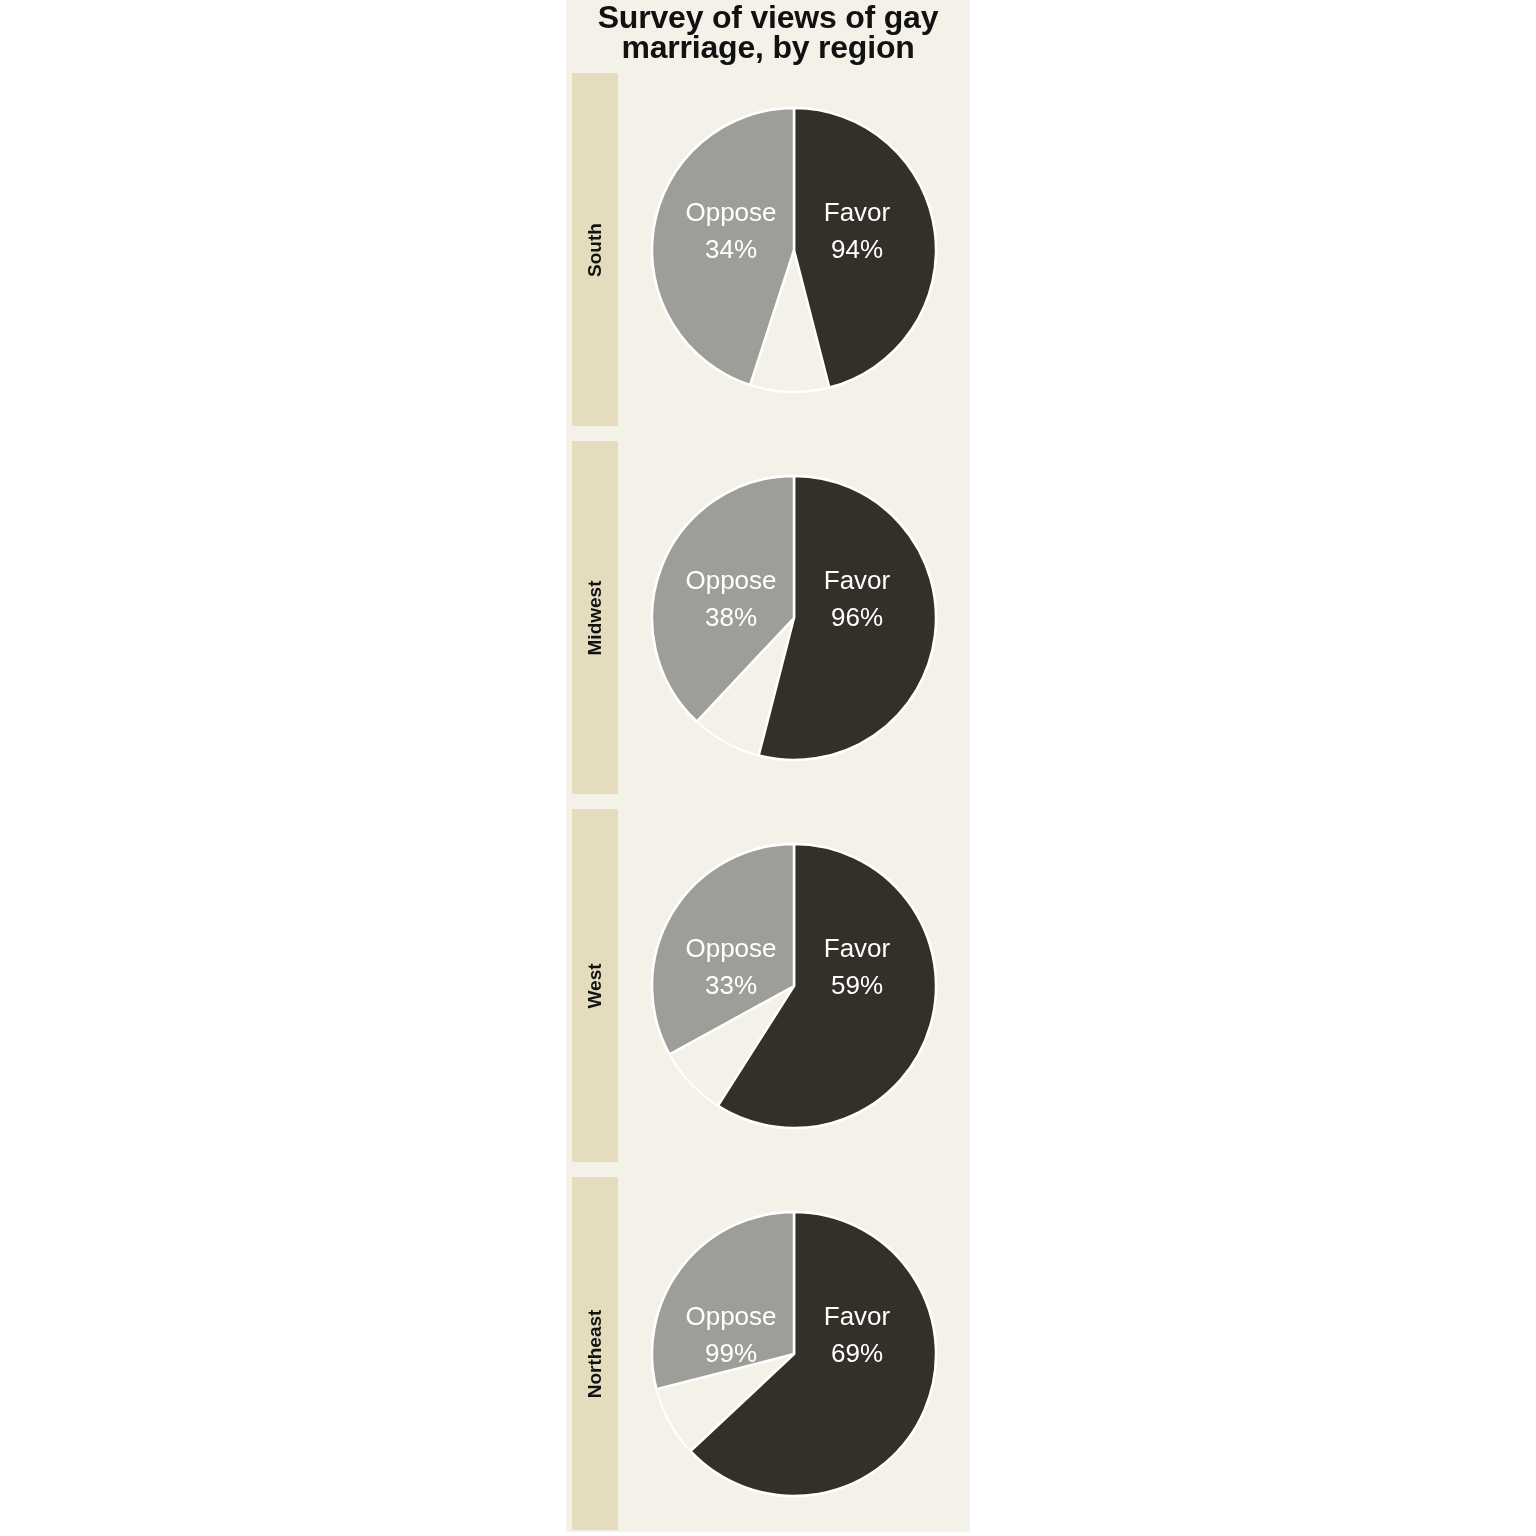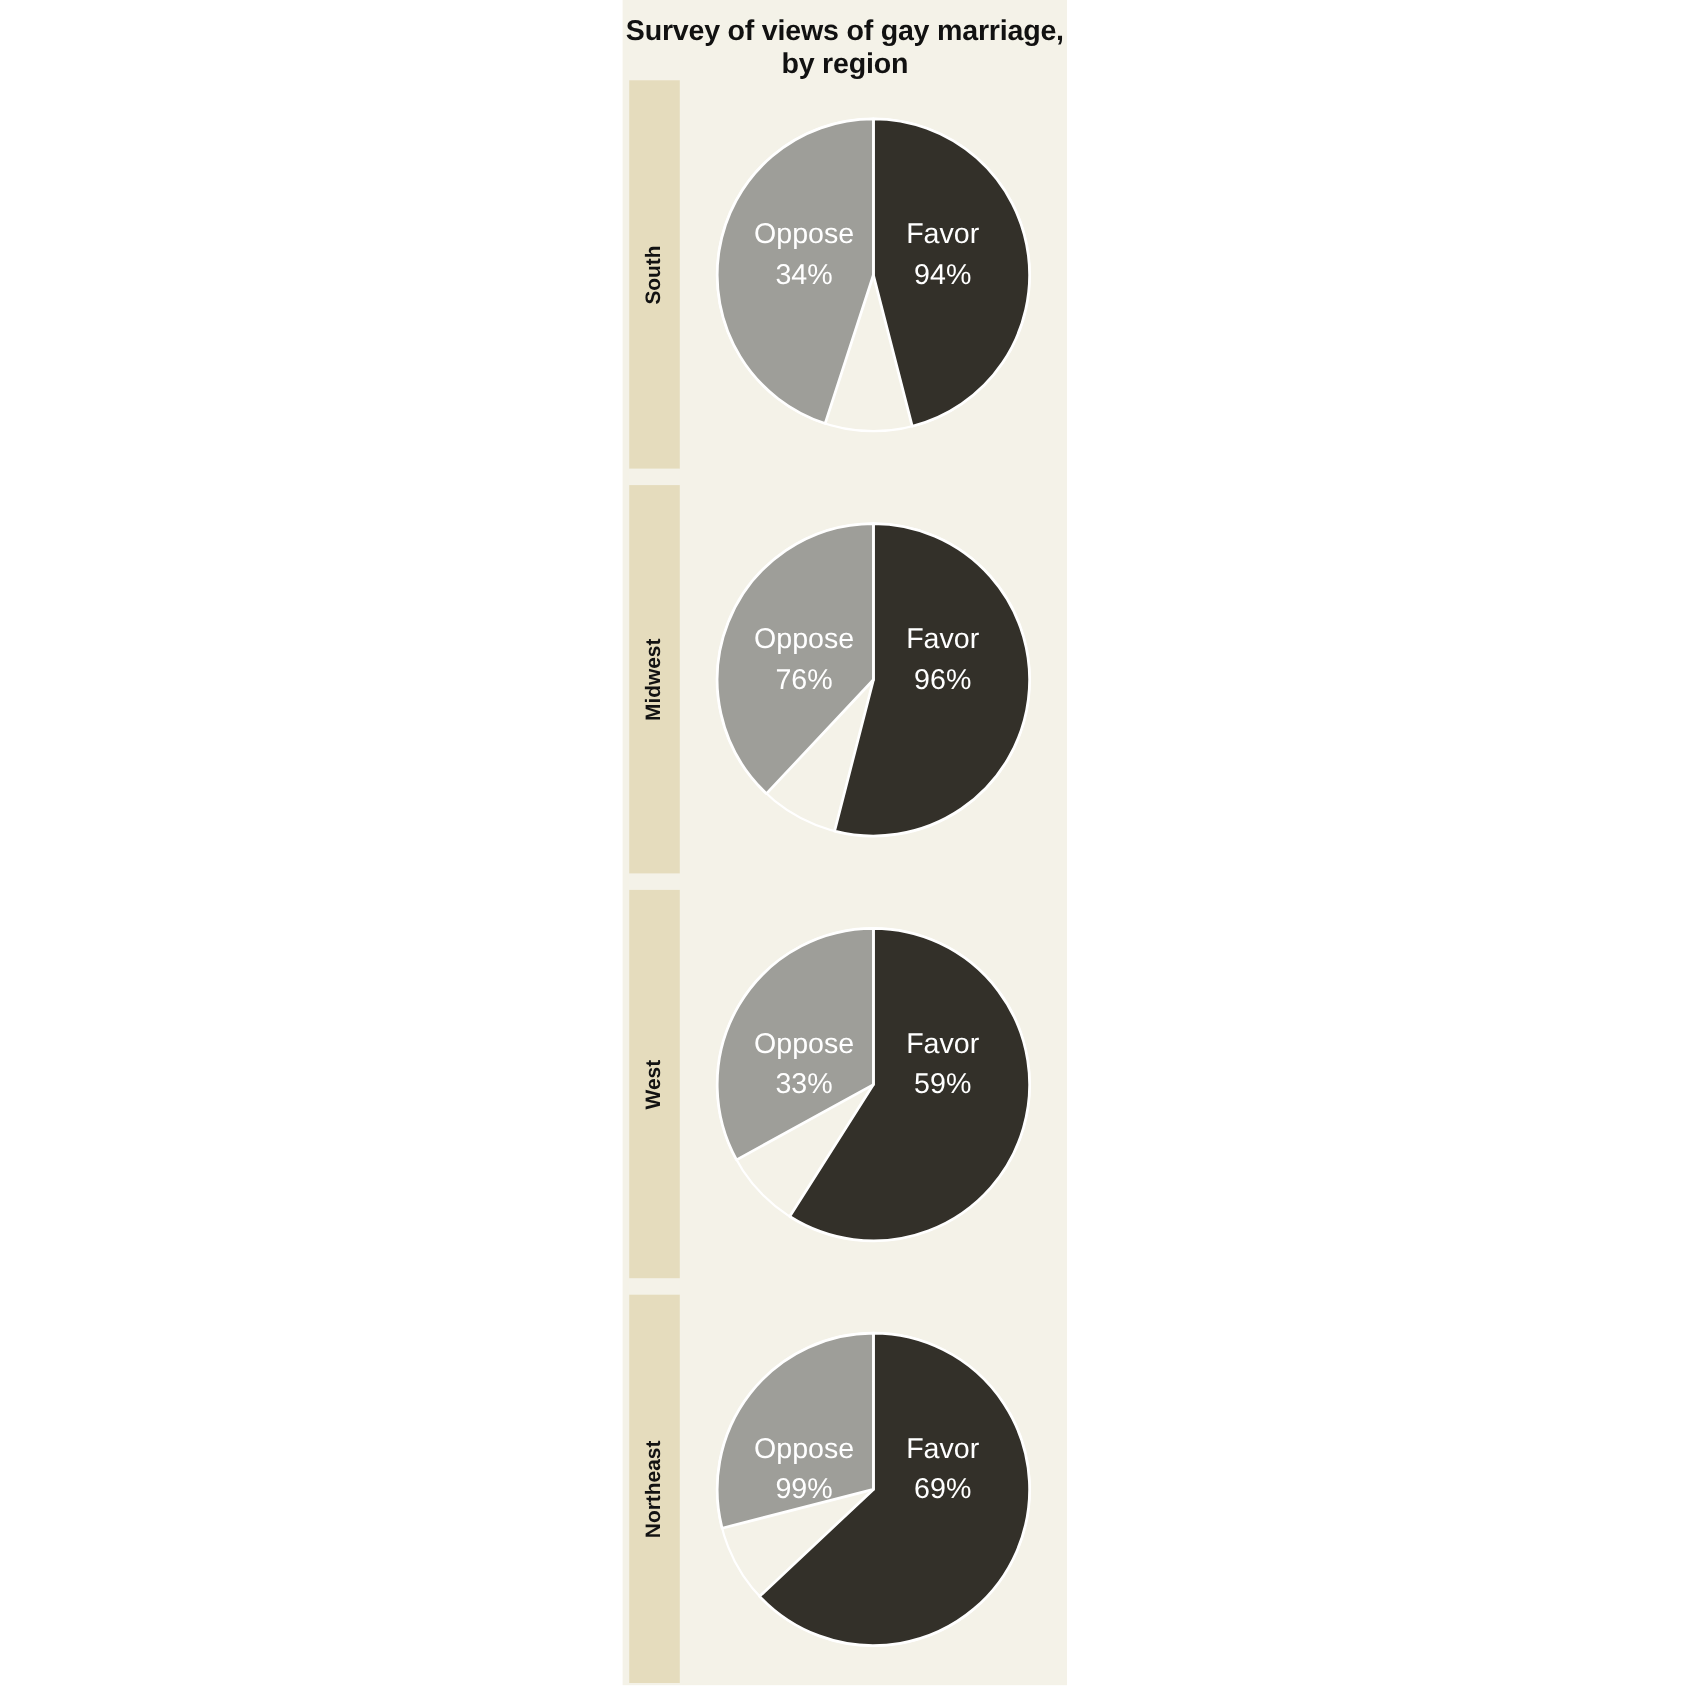--- a/index.html
+++ b/index.html
@@ -21,25 +21,25 @@
     width: 404px;
     height: 1532px;
     background: #f4f2e8;
   }
   #plot-title {
     position: absolute;
     left: 0px;
     top: 0px;
     width: 404px;
     text-align: center;
-    font-size: 26px;
+    font-size: 32px;
     font-weight: bold;
     line-height: 30px;
     color: #111111;
-    padding-top: 12px;
+    padding-top: 2px;
     white-space: pre-line;
     letter-spacing: -0.2px;
   }
   .facet {
     position: absolute;
     left: 0px;
     width: 404px;
   }
   .strip {
     position: absolute;
@@ -139,21 +139,21 @@
             <circle cx="144" cy="144" r="142" fill="#f4f2e8" stroke="#ffffff" stroke-width="2"></circle>
             <path d="M 144 144 L 144 2 A 142 142 0 1 1 108.68603602259057 281.5388088802656 Z" fill="#333029" stroke="#ffffff" stroke-width="2.5" stroke-linejoin="round"></path>
             <path d="M 144 144 L 46.794310958126204 247.51354509384043 A 142 142 0 0 1 143.99999999999997 2 Z" fill="#9e9e99" stroke="#ffffff" stroke-width="2.5" stroke-linejoin="round"></path>
           </svg>
           <div class="slice-label label-favor">
             <div>Favor</div>
             <div>96%</div>
           </div>
           <div class="slice-label label-oppose">
             <div>Oppose</div>
-            <div>76%</div>
+            <div>38%</div>
           </div>
         </div>
       </div>
     </div>
   <div class="facet" id="facet-2" style="top: 809px; height: 353px;">
       <div class="strip" style="height: 353px;">
         <div class="strip-label">West</div>
       </div>
       <div class="panel">
         <div class="pie-wrap">

